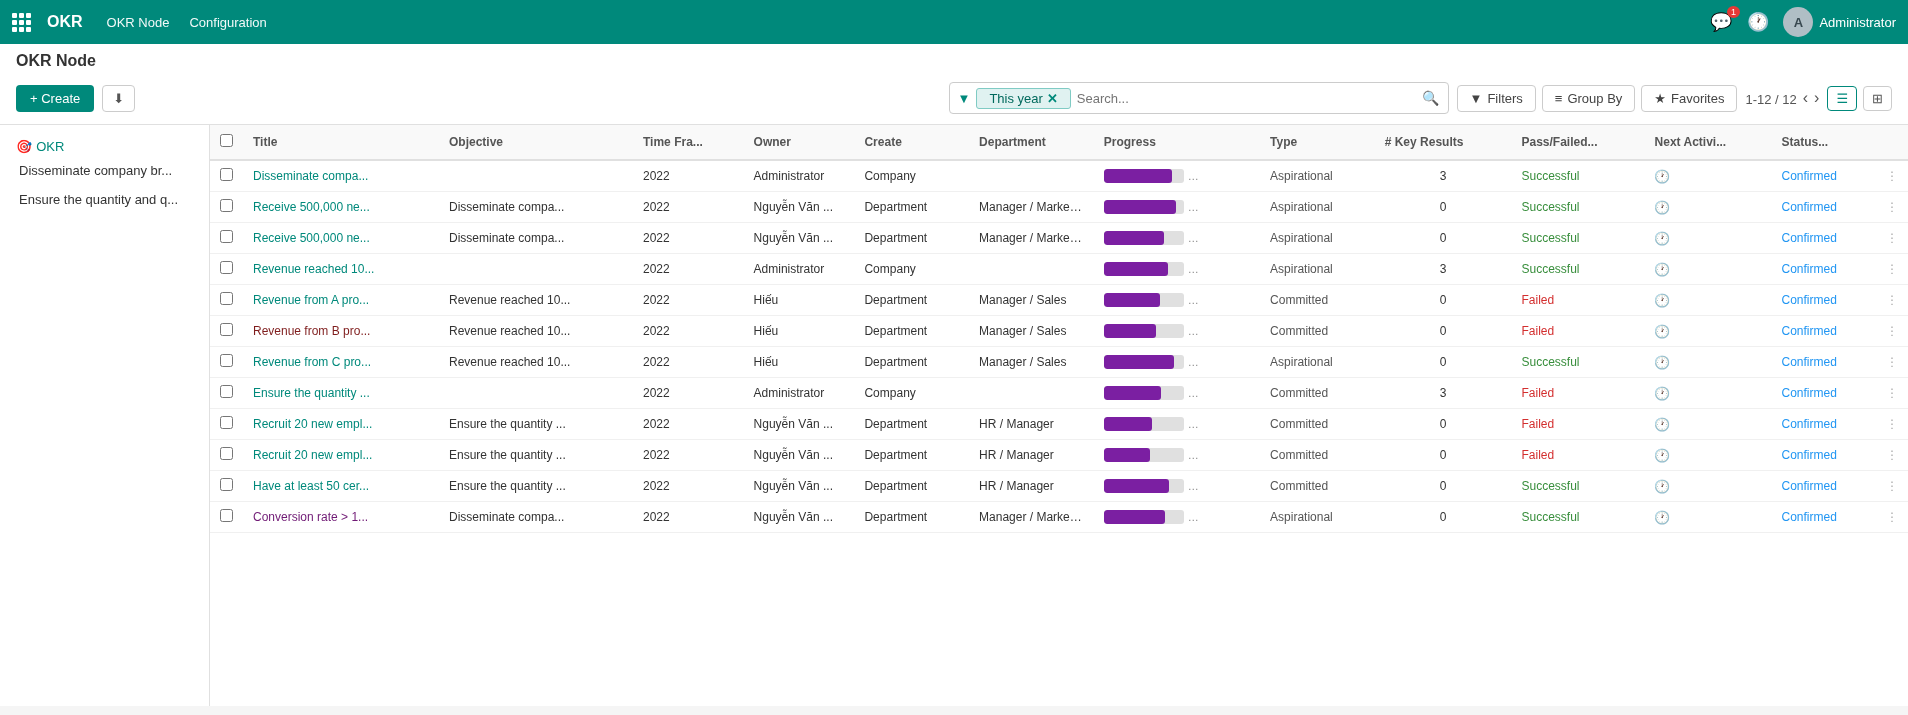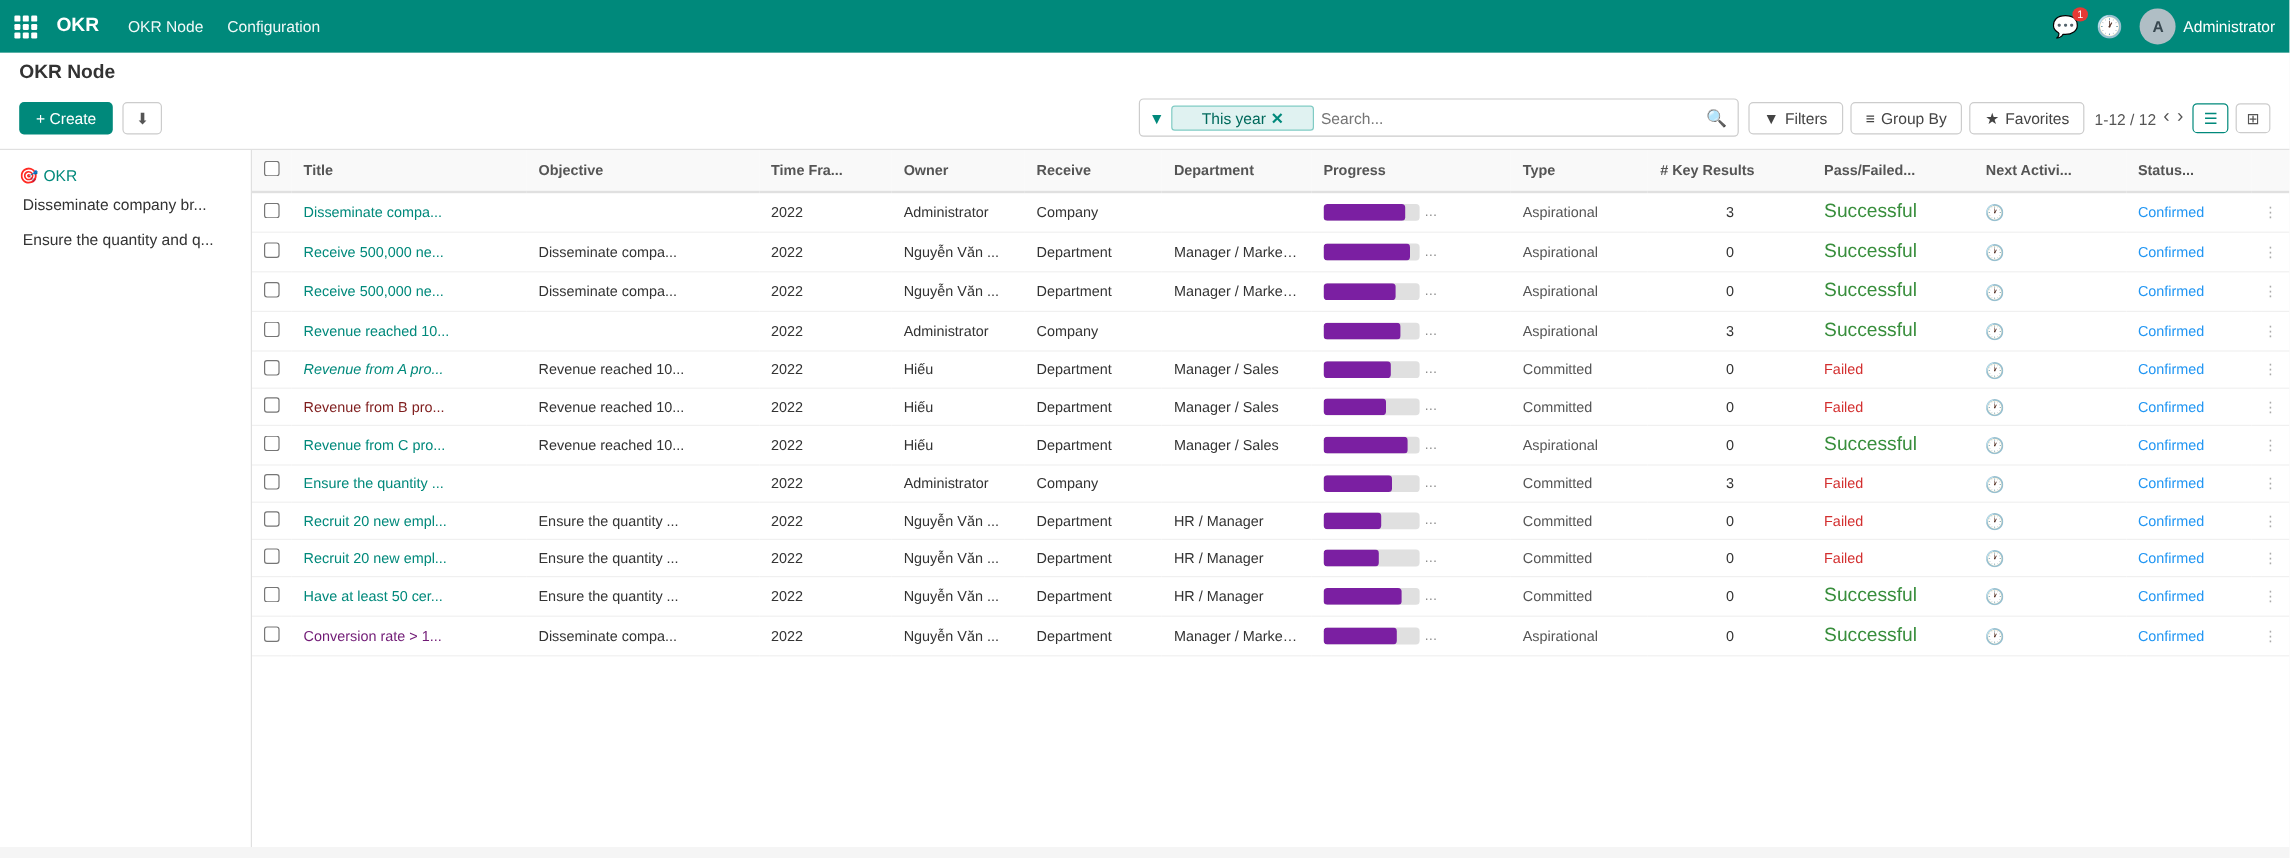--- a/index.html
+++ b/index.html
@@ -80,21 +80,21 @@
       background: white;
       padding: 0 8px;
       height: 32px;
       gap: 6px;
       min-width: 500px;
     }
     .filter-tag {
       background: #e0f2f1;
       border: 1px solid #80cbc4;
       border-radius: 3px;
-      padding: 2px 24px;
+      padding: 2px 12px;
       display: flex; align-items: center; gap: 4px;
       color: #00695c;
       font-size: 12px;
     }
     .filter-tag .x { cursor: pointer; font-weight: bold; color: #00897b; }
     .search-input {
       border: none; outline: none; flex: 1; font-size: 13px; color: #14532d;
     }
     .search-icon { color: #666; font-size: 14px; cursor: pointer; }
     .filter-btns { display: flex; gap: 6px; }
@@ -163,21 +163,21 @@
       min-width: 100px;
     }
     .progress-bar-bg {
       width: 80px; height: 14px; background: #e0e0e0; border-radius: 3px; overflow: hidden;
     }
     .progress-bar-fill {
       height: 100%; background: #7b1fa2; border-radius: 3px;
     }
     .progress-dots { color: #888; font-size: 11px; cursor: pointer; }
     .status-confirmed { color: #2196f3; }
-    .pass-successful { color: #388e3c; font-size: 16px; }
+    .pass-successful { color: #388e3c; font-size: 12px; }
     .pass-failed { color: #d32f2f; font-size: 12px; }
     .type-aspirational { color: #555; }
     .type-committed { color: #555; }
     .check-col { width: 30px; }
     .clock-icon { color: #bbb; font-size: 13px; cursor: pointer; }
     .col-title { max-width: 180px; overflow: hidden; text-overflow: ellipsis; }
     .col-obj { max-width: 140px; overflow: hidden; text-overflow: ellipsis; }
     .col-owner { max-width: 80px; overflow: hidden; text-overflow: ellipsis; }
     .col-dept { max-width: 90px; overflow: hidden; text-overflow: ellipsis; }
   </style>
@@ -276,21 +276,21 @@
     <table>
       <thead>
         <tr>
           <th class="check-col">
             <input type="checkbox" style="">
           </th>
           <th>Title</th>
           <th>Objective</th>
           <th>Time Fra...</th>
           <th>Owner</th>
-          <th>Receive</th>
+          <th>Create</th>
           <th>Department</th>
           <th>Progress</th>
           <th>Type</th>
           <th># Key Results</th>
           <th>Pass/Failed...</th>
           <th>Next Activi...</th>
           <th>Status...</th>
           <th style="width:20px;"></th>
         </tr>
       </thead>
@@ -400,21 +400,21 @@
     <td>
       <span class="clock-icon">🕐</span>
     </td>
     <td class="status-confirmed">Confirmed</td>
     <td style="color:#aaa;cursor:pointer;text-align:center;">⋮</td>
   </tr>
           <tr>
     <td>
       <input type="checkbox" style="">
     </td>
-    <td class="col-title" style="color:#00897b;cursor:pointer;font-style:italic;">Revenue from A pro...</td>
+    <td class="col-title" style="color:#00897b;cursor:pointer;">Revenue from A pro...</td>
     <td class="col-obj">Revenue reached 10...</td>
     <td>2022</td>
     <td class="col-owner">Hiếu</td>
     <td>Department</td>
     <td class="col-dept">Manager / Sales</td>
     <td>
       <div class="progress-bar-wrap">
         <div class="progress-bar-bg">
           <div class="progress-bar-fill" style="width:70%;"></div>
         </div>

